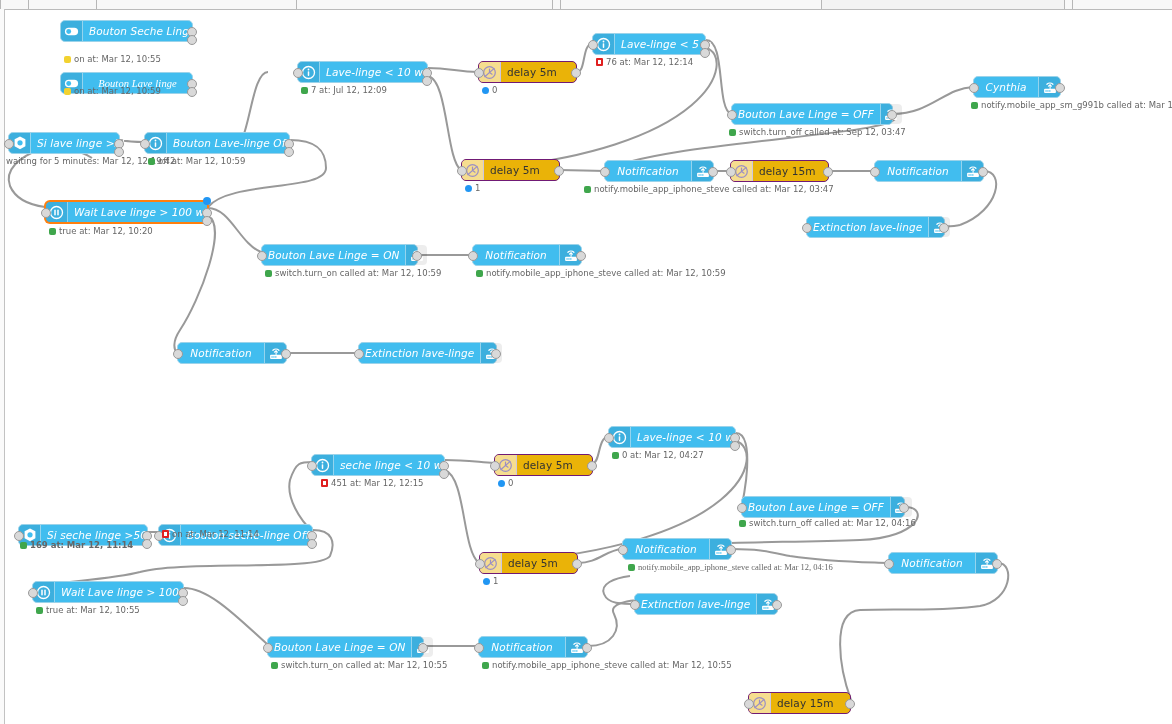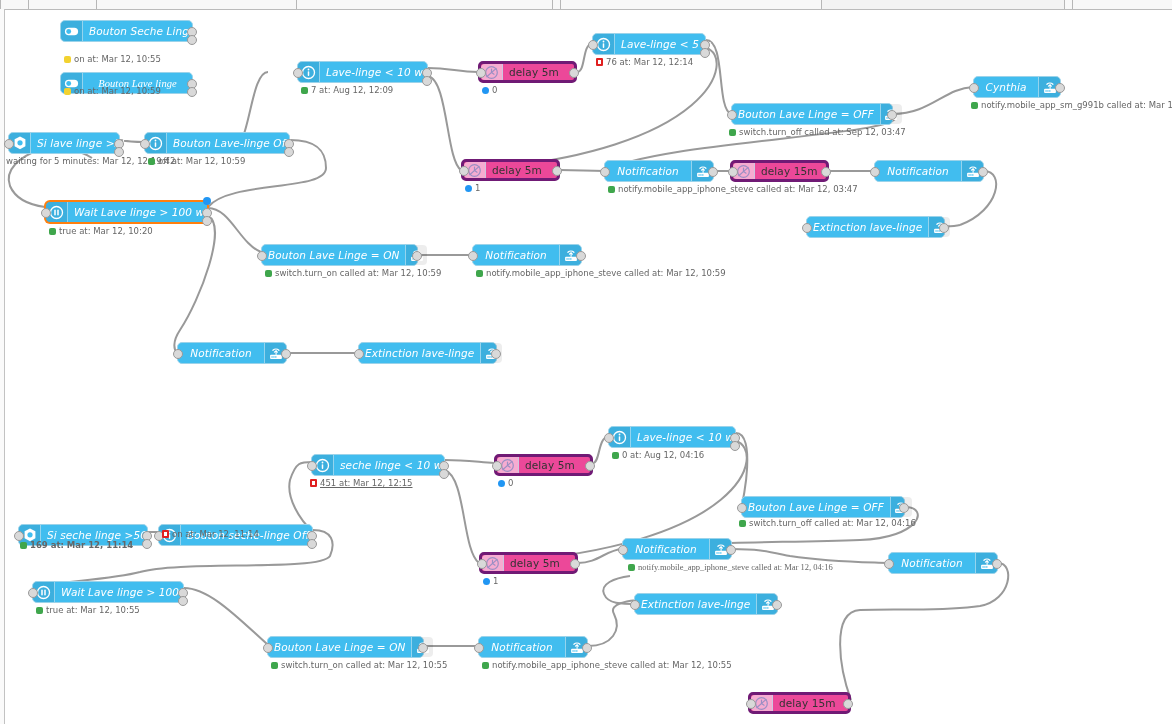--- a/index.html
+++ b/index.html
@@ -18,21 +18,21 @@
 
   
   svg.wires{position:absolute;left:0;top:0;width:1172px;height:724px;overflow:visible;}
   svg.wires path{fill:none;stroke:#999;stroke-width:2;}
 
   
   .node{position:absolute;height:22px;border-radius:5px;
         display:flex;align-items:center;box-sizing:border-box;
         border:1px solid #9bd3ea;}
   .node.ha{background:#41bdef;}
-  .node.delay{background:#ec4899;border:3px solid #701a75;}
+  .node.delay{background:#eab308;border:1px solid #701a75;}
   .node.sel{border:1px solid #ff7f0e;box-shadow:0 0 0 1px #ff7f0e;}
 
   .nlabel{font-size:10.5px;font-style:italic;color:#fff;white-space:nowrap;
           letter-spacing:.1px;}
   .node.delay .nlabel{color:#333;font-style:normal;}
 
   
   .ibox{width:21px;height:100%;display:flex;align-items:center;justify-content:center;
         background:rgba(0,0,0,.07);border-right:1px solid rgba(255,255,255,.45);
         border-radius:4px 0 0 4px;flex:0 0 21px;}
@@ -225,21 +225,21 @@
         </span>
         <span class="lbl-wrap">
           <span class="nlabel">Lave-linge &lt; 10 w</span>
         </span>
         <span class="port in"></span>
         <span class="port out o1"></span>
         <span class="port out o2"></span>
       </div>
       <div class="status" style="left: 301px; top: 85px;">
         <span class="dot green"></span>
-        <span>7 at: Aug 12, 12:09</span>
+        <span>7 at: Jul 12, 12:09</span>
       </div>
       <div class="node delay" style="left: 478px; top: 61px; width: 99px;">
         <span class="ibox">
           <svg class="gi" width="15" height="15" viewBox="0 0 16 16">
             <circle cx="8" cy="8" r="6.2" fill="none" stroke="#9b8fc4" stroke-width="1.3"></circle>
             <path d="M8 4.3V8l2.7 1.8" fill="none" stroke="#9b8fc4" stroke-width="1.3" stroke-linecap="round"></path>
             <path d="M2.6 12.8 13.3 3.3" stroke="#9b8fc4" stroke-width="1.2"></path>
           </svg>
         </span>
         <span class="lbl-wrap lft">
@@ -344,21 +344,21 @@
             <rect x="5.6" y="11" width="1.4" height="1.4" fill="#41bdef"></rect>
             <rect x="7.6" y="11" width="1.4" height="1.4" fill="#41bdef"></rect>
             <rect x="8" y="4.4" width="1.2" height="5" fill="#fff"></rect>
             <path d="M5.2 4.6a4.6 4.6 0 0 1 6.4 0" fill="none" stroke="#fff" stroke-width="1.3" stroke-linecap="round"></path>
             <path d="M6.8 6.6a2.3 2.3 0 0 1 3.2 0" fill="none" stroke="#fff" stroke-width="1.2" stroke-linecap="round"></path>
           </svg>
         </span>
         <span class="port in"></span>
         <span class="port out"></span>
       </div>
-      <div class="status" style="left: 608px; top: 184px;">
+      <div class="status" style="left: 584px; top: 184px;">
         <span class="dot green"></span>
         <span>notify.mobile_app_iphone_steve called at: Mar 12, 03:47</span>
       </div>
       <div class="node delay" style="left: 730px; top: 160px; width: 99px;">
         <span class="ibox">
           <svg class="gi" width="15" height="15" viewBox="0 0 16 16">
             <circle cx="8" cy="8" r="6.2" fill="none" stroke="#9b8fc4" stroke-width="1.3"></circle>
             <path d="M8 4.3V8l2.7 1.8" fill="none" stroke="#9b8fc4" stroke-width="1.3" stroke-linecap="round"></path>
             <path d="M2.6 12.8 13.3 3.3" stroke="#9b8fc4" stroke-width="1.2"></path>
           </svg>
@@ -549,21 +549,21 @@
             <rect x="7.2" y="6.6" width="1.6" height="5" rx=".7" fill="#fff"></rect>
           </svg>
         </span>
         <span class="lbl-wrap">
           <span class="nlabel">seche linge &lt; 10 w</span>
         </span>
         <span class="port in"></span>
         <span class="port out o1"></span>
         <span class="port out o2"></span>
       </div>
-      <div class="status" style="left: 310px; top: 478px; text-decoration: underline;">
+      <div class="status" style="left: 321px; top: 478px;">
         <span class="dot redring"></span>
         <span>451 at: Mar 12, 12:15</span>
       </div>
       <div class="node delay" style="left: 494px; top: 454px; width: 99px;">
         <span class="ibox">
           <svg class="gi" width="15" height="15" viewBox="0 0 16 16">
             <circle cx="8" cy="8" r="6.2" fill="none" stroke="#9b8fc4" stroke-width="1.3"></circle>
             <path d="M8 4.3V8l2.7 1.8" fill="none" stroke="#9b8fc4" stroke-width="1.3" stroke-linecap="round"></path>
             <path d="M2.6 12.8 13.3 3.3" stroke="#9b8fc4" stroke-width="1.2"></path>
           </svg>
@@ -588,21 +588,21 @@
         </span>
         <span class="lbl-wrap">
           <span class="nlabel">Lave-linge &lt; 10 w</span>
         </span>
         <span class="port in"></span>
         <span class="port out o1"></span>
         <span class="port out o2"></span>
       </div>
       <div class="status" style="left: 612px; top: 450px;">
         <span class="dot green"></span>
-        <span>0 at: Aug 12, 04:16</span>
+        <span>0 at: Mar 12, 04:27</span>
       </div>
       <div class="node ha" style="left: 741px; top: 496px; width: 164px;">
         <span class="lbl-wrap">
           <span class="nlabel">Bouton Lave Linge = OFF</span>
         </span>
         <span class="ibox right">
           <svg class="gi" width="16" height="15" viewBox="0 0 17 16">
             <rect x="2.2" y="9.4" width="12.6" height="4.4" rx="1" fill="#fff"></rect>
             <rect x="3.6" y="11" width="1.4" height="1.4" fill="#41bdef"></rect>
             <rect x="5.6" y="11" width="1.4" height="1.4" fill="#41bdef"></rect>

